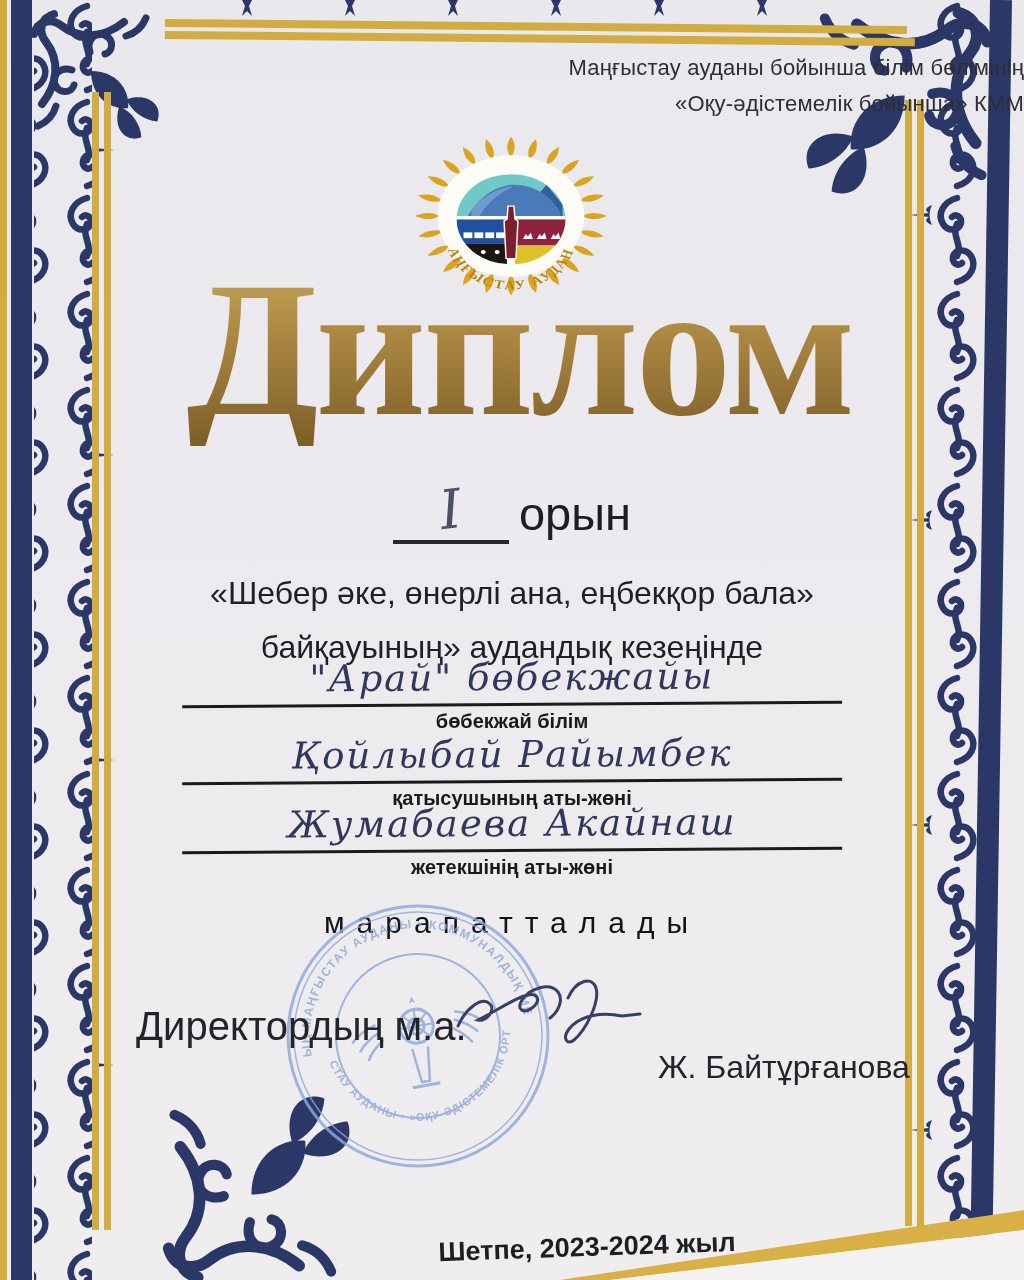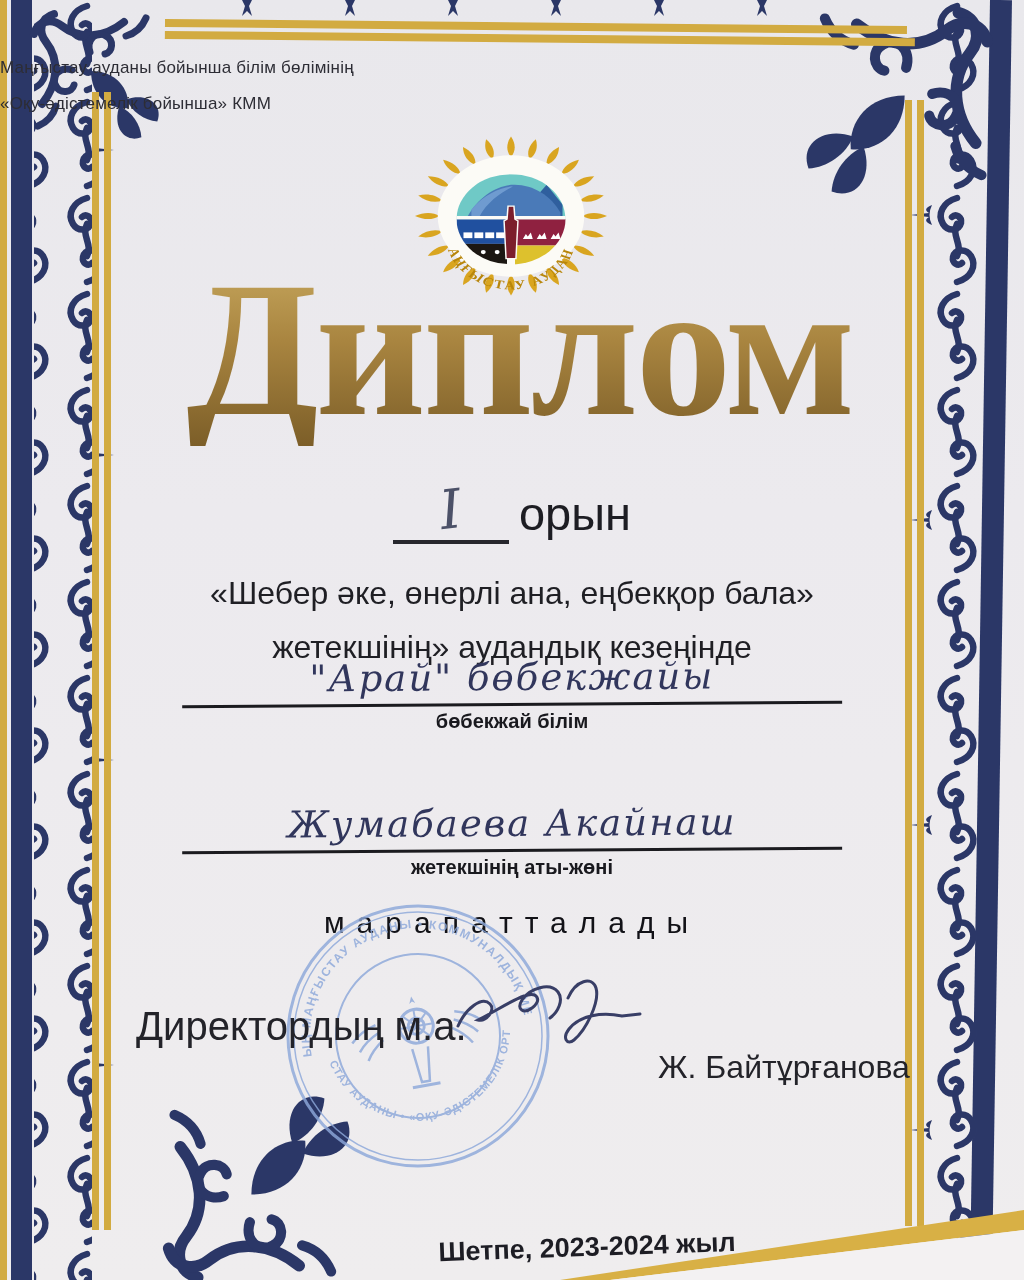--- a/index.html
+++ b/index.html
@@ -4,22 +4,22 @@
 <style>
   html,body{margin:0;padding:0;background:#d8d7da;}
   .page{
     position:relative;width:1024px;height:1280px;overflow:hidden;
     background:linear-gradient(180deg,#e9e8ec 0%,#eceaee 40%,#efedee 100%);
     font-family:"Liberation Sans",sans-serif;color:#222;
   }
   .abs{position:absolute;}
   svg{display:block;}
   
-  .org-header{top:50px;left:0;right:0;text-align:left;
-    font-size:17px;line-height:36px;color:#2d2d35;letter-spacing:.2px;}
+  .org-header{top:50px;left:0;right:0;text-align:right;
+    font-size:22px;line-height:36px;color:#2d2d35;letter-spacing:.2px;}
   
   .emblem{top:134px;left:412px;width:198px;height:164px;}
   
   .title{top:254px;left:0;right:0;text-align:center;
     font-family:"Liberation Serif",serif;font-weight:bold;
     font-size:192px;line-height:1;letter-spacing:-3px;color:#9c7c39;padding-left:15px;}
   @supports ((-webkit-background-clip:text) or (background-clip:text)){
     .title{
       background:linear-gradient(180deg,#c8a95f 0%,#a98540 45%,#7c5e28 100%);
       -webkit-background-clip:text;background-clip:text;color:transparent;}
@@ -204,28 +204,32 @@
 
   <div class="abs place-row">
     <div class="place-slot">
       <span class="place-value">I</span>
     </div>
     <div class="place-label">орын</div>
   </div>
 
   <div class="abs contest">
     <div>«Шебер әке, өнерлі ана, еңбекқор бала»</div>
-    <div>жетекшінің» аудандық кезеңінде</div>
+    <div>байқауының» аудандық кезеңінде</div>
   </div>
 
   <div class="abs field" style="top:656px">
     <div class="hand">"Арай" бөбекжайы</div>
     <div class="field-label">бөбекжай білім</div>
   </div>
 
+  <div class="abs field" style="top:733px">
+    <div class="hand">Қойлыбай  Райымбек</div>
+    <div class="field-label">қатысушының аты-жөні</div>
+  </div>
 
   <div class="abs award">марапатталады</div>
 
   <div class="abs field" style="top:802px">
     <div class="hand">Жумабаева  Акайнаш</div>
     <div class="field-label">жетекшінің аты-жөні</div>
   </div>
 
   <svg class="abs stamp" viewBox="0 0 276 276">
     <defs>

